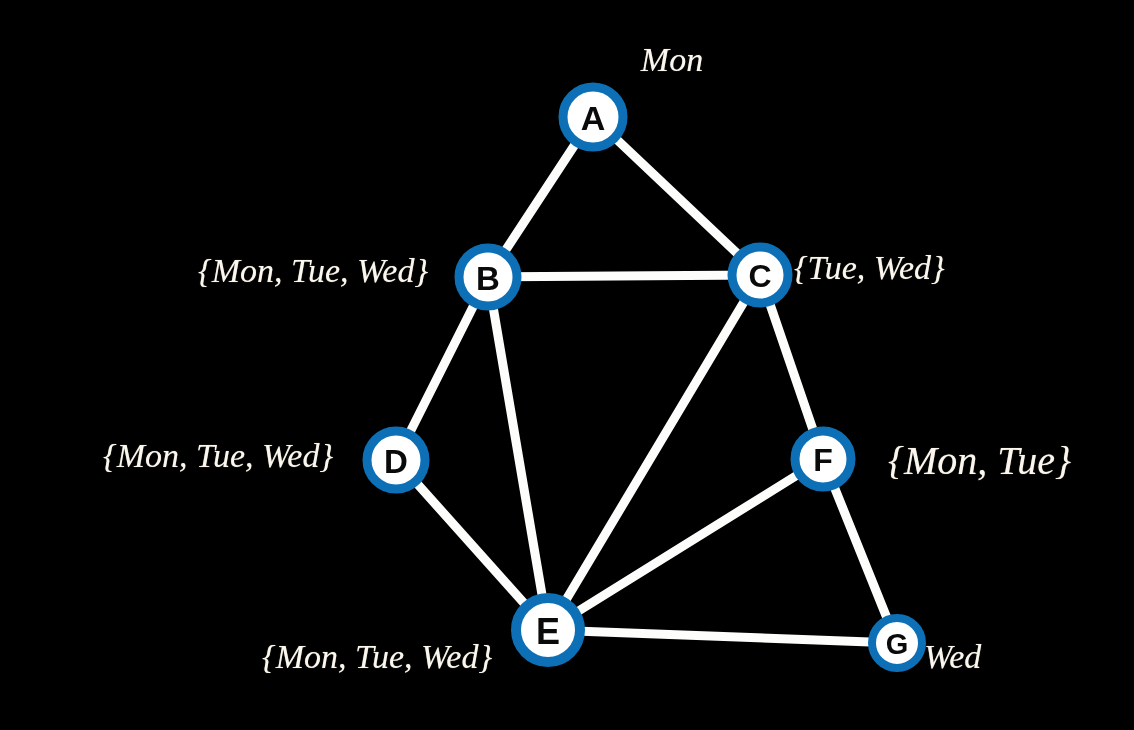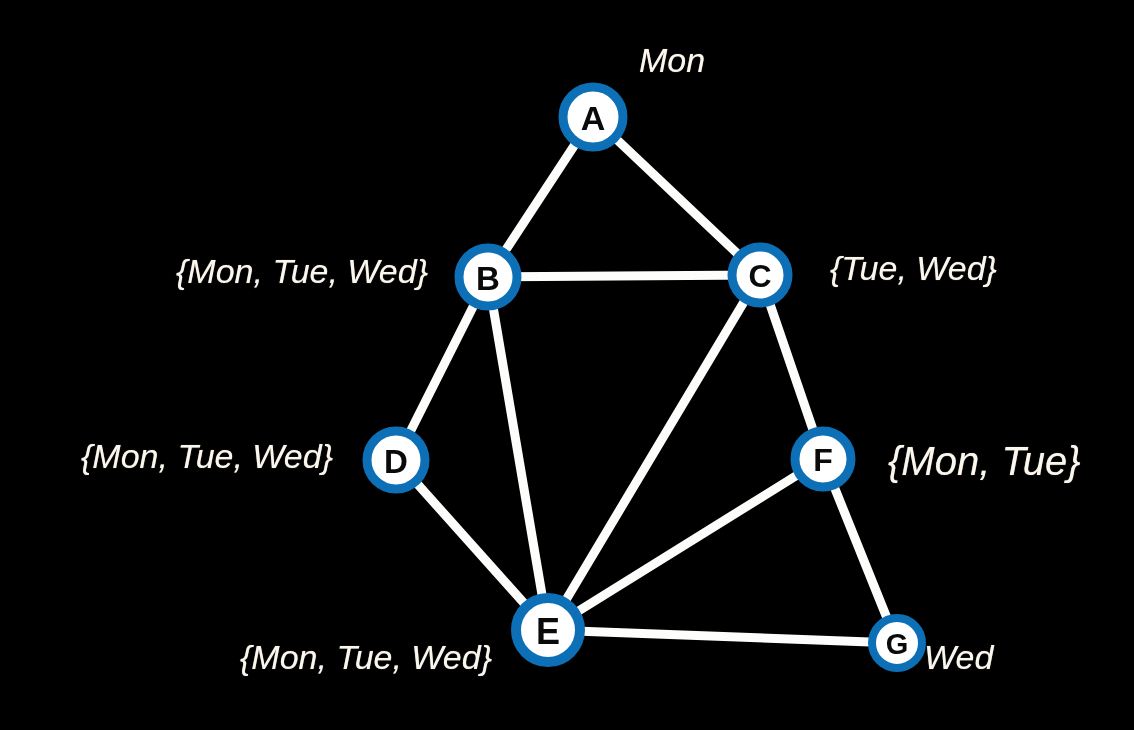--- a/index.html
+++ b/index.html
@@ -37,21 +37,21 @@
   .node-letter {
     fill: #0a0a0a;
     font-family: "Liberation Sans", "DejaVu Sans", sans-serif;
     font-weight: bold;
     text-anchor: middle;
     dominant-baseline: central;
   }
   .domain-label {
     position: absolute;
     color: #fbf7ef;
-    font-family: Liberation Sans, sans-serif;
+    font-family: Liberation Serif, serif;
     font-style: italic;
     white-space: nowrap;
     line-height: 1;
     text-shadow: 0 0 1px rgba(255,245,225,0.55);
   }
   .lbl-right { transform: translate(0, -50%); }
   .lbl-left  { transform: translate(-100%, -50%); }
   .lbl-center{ transform: translate(-50%, -50%); }
 </style>
 </head>
@@ -101,20 +101,20 @@
         <g>
           <circle cx="897" cy="643" r="25" class="node-ring" fill="#ffffff" stroke="#0d70b6" stroke-width="8"></circle>
           <text x="897" y="644" class="node-letter" fill="#0a0a0a" font-size="29">G</text>
         </g>
       </g>
   </svg>
 
   <div id="labels-layer">
       <div class="domain-label lbl-center" style="left: 672px; top: 60px; font-size: 34px; color: rgb(251, 247, 239);">Mon</div>
       <div class="domain-label lbl-left" style="left: 428px; top: 271px; font-size: 34px; color: rgb(251, 247, 239);">{Mon, Tue, Wed}</div>
-      <div class="domain-label lbl-right" style="left: 830px; top: 268px; font-size: 34px; color: rgb(251, 247, 239);">{Tue, Wed}</div>
+      <div class="domain-label lbl-right" style="left: 794px; top: 268px; font-size: 34px; color: rgb(251, 247, 239);">{Tue, Wed}</div>
       <div class="domain-label lbl-left" style="left: 333px; top: 456px; font-size: 34px; color: rgb(251, 247, 239);">{Mon, Tue, Wed}</div>
       <div class="domain-label lbl-right" style="left: 888px; top: 461px; font-size: 40px; color: rgb(251, 247, 239);">{Mon, Tue}</div>
       <div class="domain-label lbl-left" style="left: 492px; top: 657px; font-size: 34px; color: rgb(251, 247, 239);">{Mon, Tue, Wed}</div>
       <div class="domain-label lbl-right" style="left: 924px; top: 657px; font-size: 34px; color: rgb(251, 247, 239);">Wed</div>
     </div>
 
 </div>
 
 </body></html>

